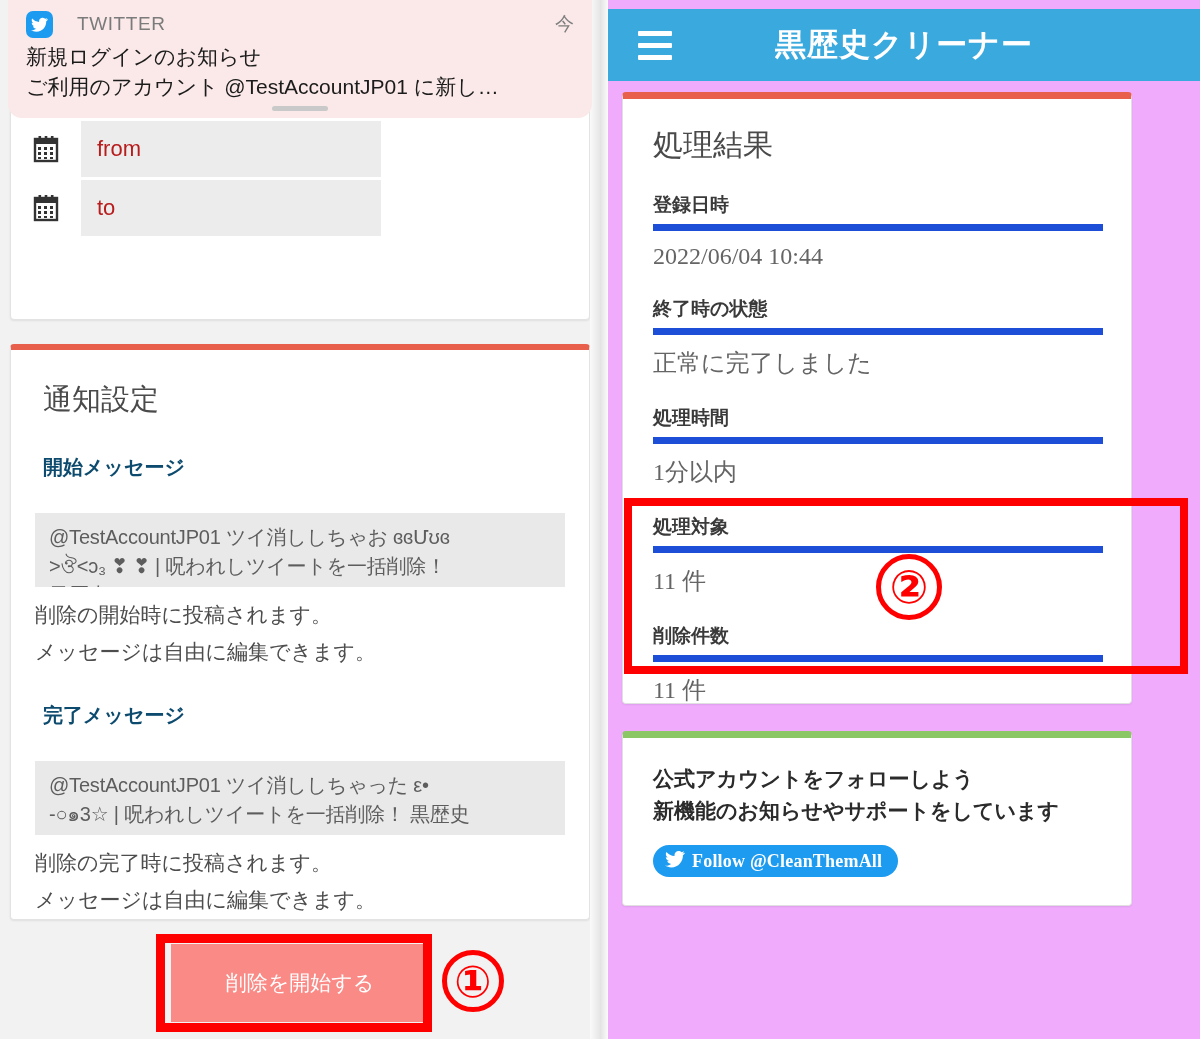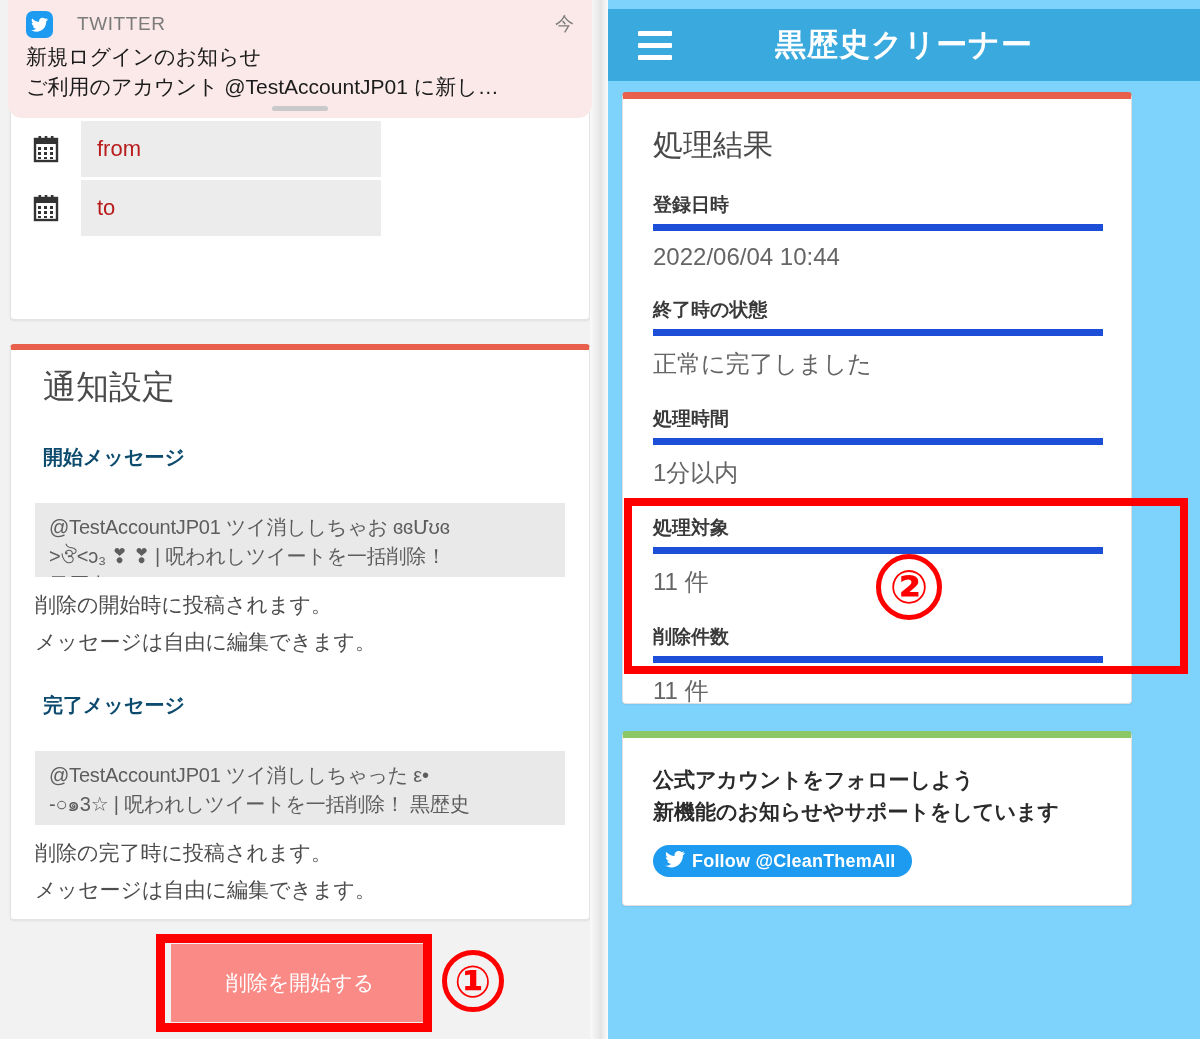--- a/index.html
+++ b/index.html
@@ -7,21 +7,21 @@
     width: 1200px; height: 1039px;
     font-family: "Liberation Sans", "DejaVu Sans", sans-serif;
     background: #ffffff;
     overflow: hidden;
   }
   .screen { position: relative; width: 1200px; height: 1039px; display: flex; }
 
   
   .panel { position: relative; width: 600px; height: 1039px; background: #f4f4f4; overflow: hidden; }
   .panel-left { background: #f2f2f2; }
-  .panel-right { background: #7dd3fc; }
+  .panel-right { background: #f0abfc; font-family: Liberation Serif, serif; }
   .panel-right::before {
     content: ""; position: absolute; left: 0; top: 0; width: 8px; height: 100%;
     background: linear-gradient(to right, #e2e2e2, #fbfbfb); z-index: 3;
   }
   .panel-left::after {
     content: ""; position: absolute; right: 0; top: 0; width: 10px; height: 100%;
     background: linear-gradient(to left, #e6e6e6, #fafafa); z-index: 3;
   }
 
   
@@ -61,21 +61,21 @@
   .date-row { display: flex; align-items: center; padding: 0 0 0 22px; margin-bottom: 3px; }
   .cal-icon { width: 26px; height: 28px; position: relative; flex: 0 0 auto; }
   .cal-icon svg { display: block; width: 26px; height: 28px; }
   .date-input {
     margin-left: 22px; width: 300px; height: 56px; background: #ececec;
     display: flex; align-items: center; padding-left: 16px;
     font-size: 22px; color: #b91c1c;
   }
 
   .card-notify { top: 344px; height: 576px; }
-  .sec-title { font-size: 33px; color: #4a4a4a; padding: 15px 0 0 32px; font-weight: 400; }
+  .sec-title { font-size: 29px; color: #4a4a4a; padding: 30px 0 0 32px; font-weight: 400; }
   .field-label { font-size: 20px; font-weight: bold; color: #0c4a6e; padding: 34px 0 0 32px; }
   .msg-box {
     margin: 32px 24px 0 24px; background: #e9e9e9; height: 74px;
     padding: 10px 14px 0 14px; overflow: hidden;
     font-size: 20px; color: #5d5d5d; line-height: 1.45; letter-spacing: -0.2px;
   }
   .hint { font-size: 21px; color: #4d4d4d; padding: 12px 0 0 24px; line-height: 1.55; }
   .hint.second { padding-top: 4px; }
 
   

